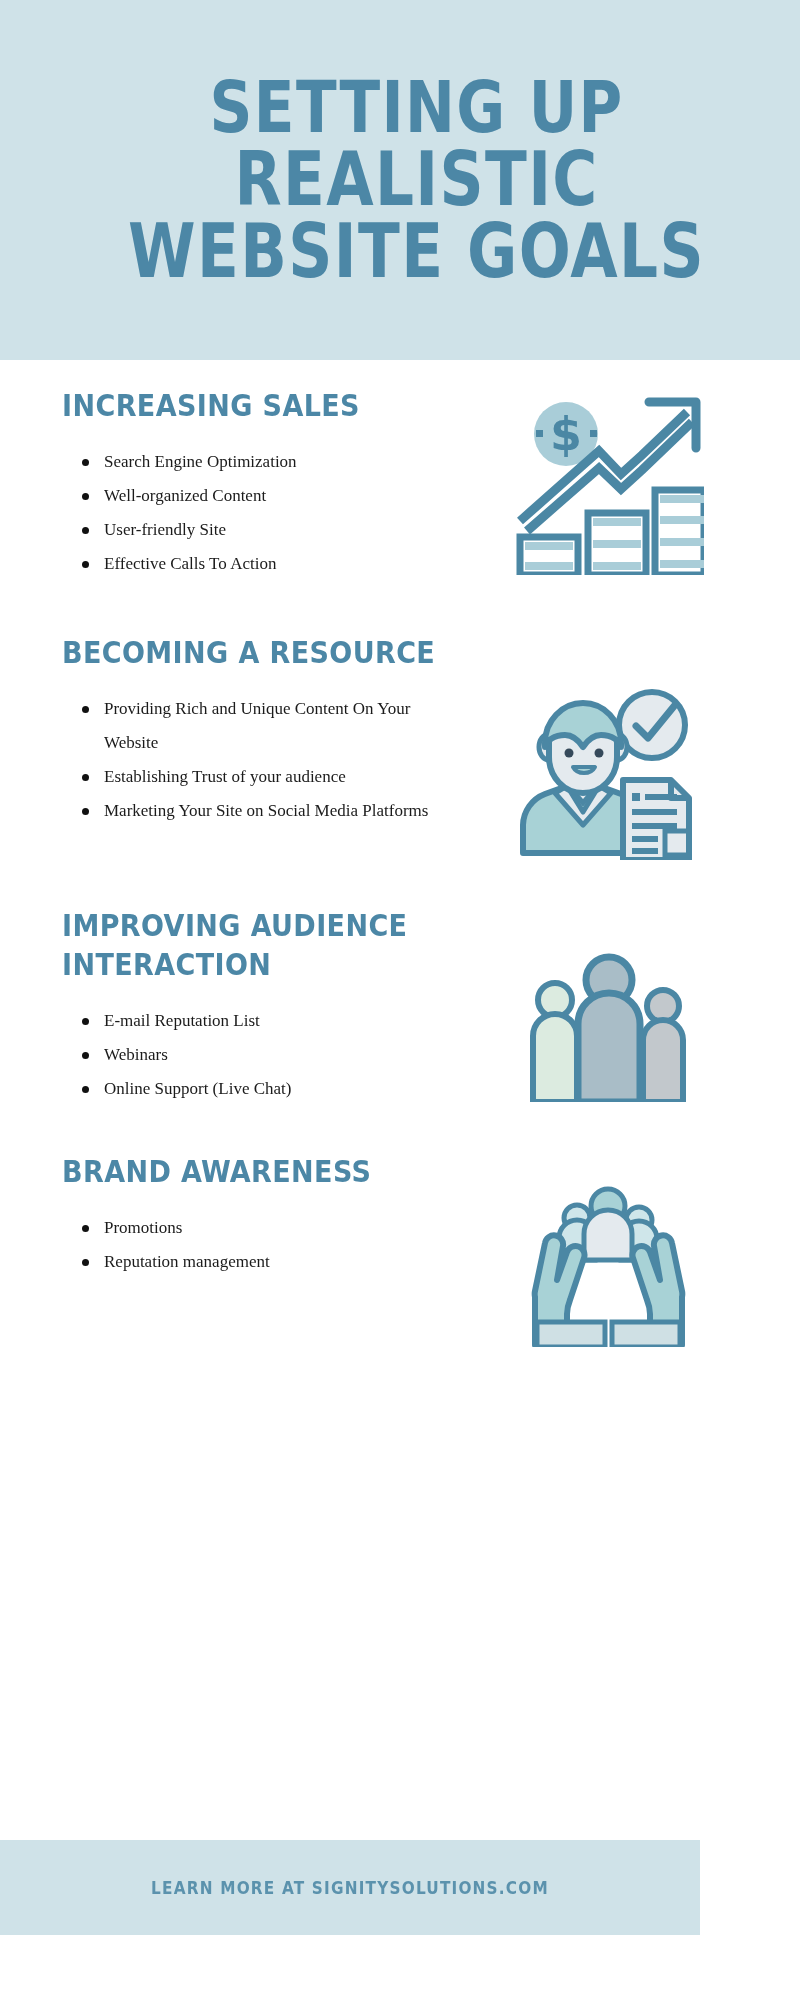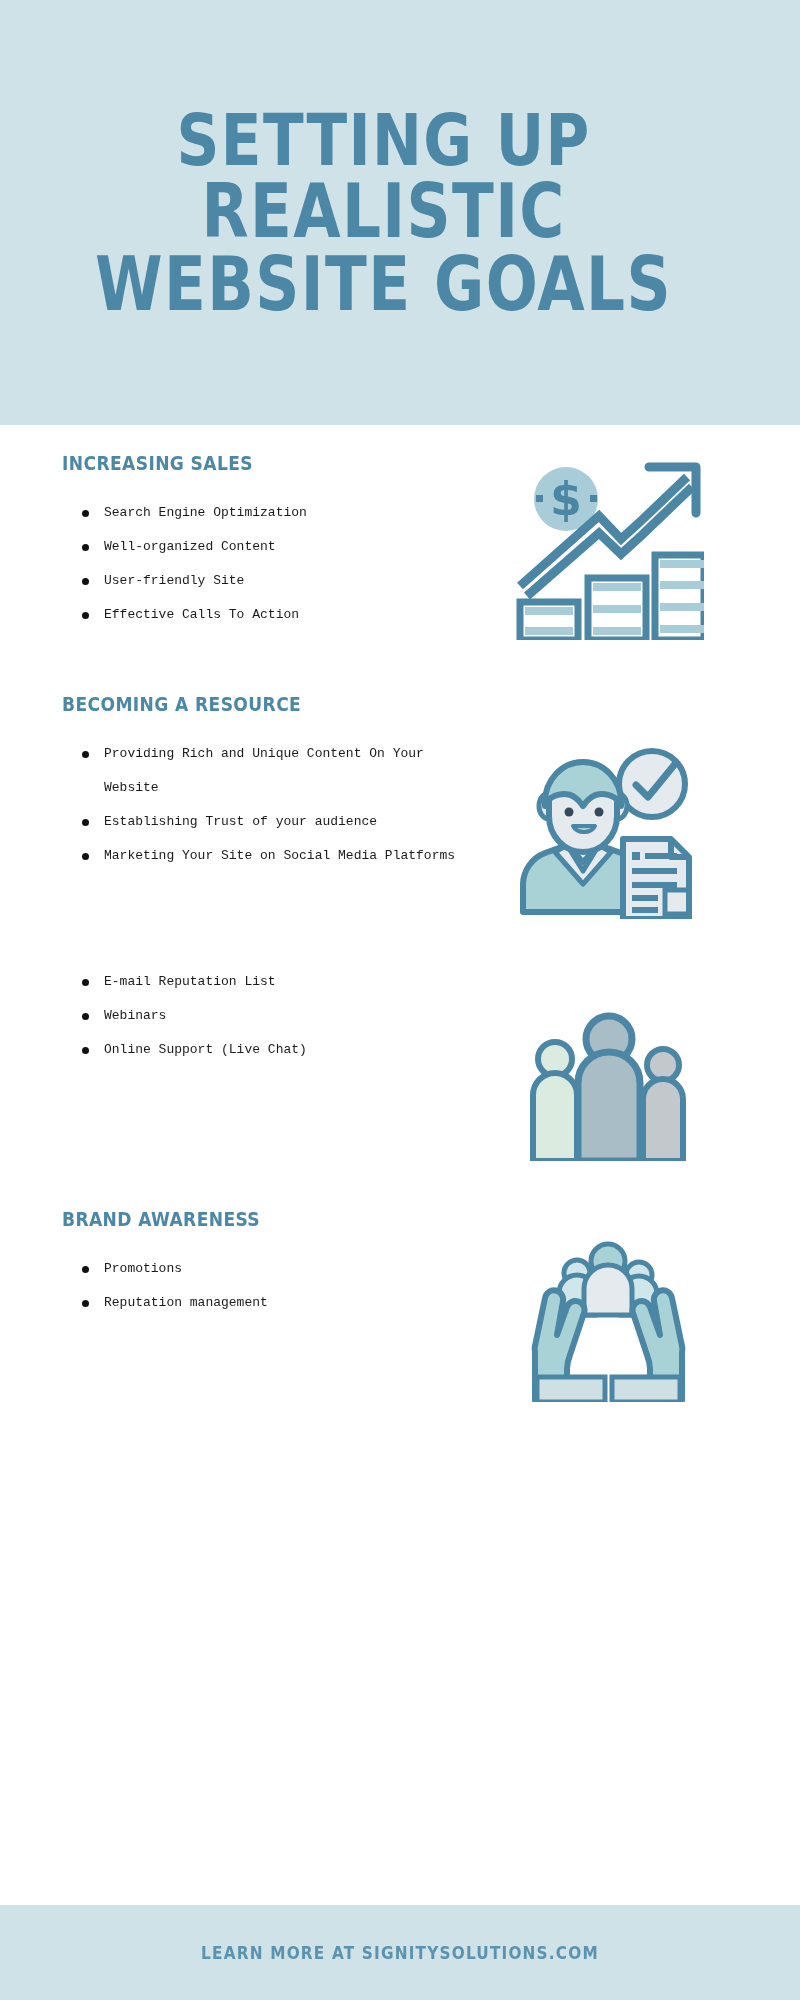--- a/index.html
+++ b/index.html
@@ -11,25 +11,25 @@
   }
   .page {
     position: relative;
     width: 800px; height: 2000px;
     background: #ffffff;
   }
 
   
   .header-band {
     width: 800px;
-    height: 425px;
+    height: 360px;
     background: #cfe2e8;
     display: flex;
     align-items: center;
-    justify-content: flex-start;
+    justify-content: flex-end;
     padding: 0 70px;
   }
   .hero-title {
     font-family: "DejaVu Sans Condensed", "Liberation Sans Narrow", "Liberation Sans", sans-serif;
     font-weight: 800;
     font-size: 72px;
     line-height: 0.98;
     letter-spacing: 1.5px;
     color: #4c87a6;
     text-align: center;
@@ -58,36 +58,36 @@
   .sec-art {
     flex: 1 1 auto;
     display: flex;
     align-items: flex-start;
     justify-content: center;
     padding-top: 4px;
   }
   .sec-heading {
     font-family: "DejaVu Sans Condensed", "Liberation Sans Narrow", "Liberation Sans", sans-serif;
     font-weight: 800;
-    font-size: 19px;
+    font-size: 30px;
     letter-spacing: 0.4px;
     color: #4c87a6;
     text-transform: uppercase;
     line-height: 1.3;
     margin-bottom: 20px;
   }
   ul.bullets {
     list-style: none;
     margin: 0;
     padding: 0 0 0 18px;
   }
   ul.bullets li {
     position: relative;
-    font-family: Liberation Mono, monospace;
-    font-size: 13px;
+    font-family: Liberation Serif, serif;
+    font-size: 17px;
     line-height: 34px;
     color: #1b1b1b;
     padding-left: 24px;
     margin-bottom: 0;
   }
   ul.bullets li::before {
     content: "";
     position: absolute;
     left: 2px;
     top: 14px;
@@ -97,21 +97,21 @@
   }
 
   
   .sec1 { padding-top: 26px; }
   .sec2 { padding-top: 52px; }
   .sec3 { padding-top: 46px; }
   .sec4 { padding-top: 46px; }
 
   
   .footer-band {
-    width: 800px;
+    width: 700px;
     height: 95px;
     background: #cfe2e8;
     display: flex;
     align-items: center;
     justify-content: center;
   }
   .footer-text {
     font-family: "DejaVu Sans Condensed", "Liberation Sans Narrow", "Liberation Sans", sans-serif;
     font-weight: 700;
     font-size: 17px;
@@ -223,20 +223,21 @@
             <rect x="113" y="151" width="26" height="6"></rect>
             <rect x="113" y="163" width="26" height="6"></rect>
           </g>
           <rect x="146" y="146" width="24" height="24" fill="none" stroke="#4b87a4" stroke-width="5"></rect>
         </svg>
       </div>
     </div>
 
     <div class="section sec3">
       <div class="sec-text">
+        <div class="sec-heading">IMPROVING AUDIENCE INTERACTION</div>
         <ul class="bullets">
           <li>E-mail Reputation List</li>
           <li>Webinars</li>
           <li>Online Support (Live Chat)</li>
         </ul>
       </div>
       <div class="sec-art">
 
         <svg width="160" height="150" viewBox="0 0 160 150" style="margin-top:42px">
 

